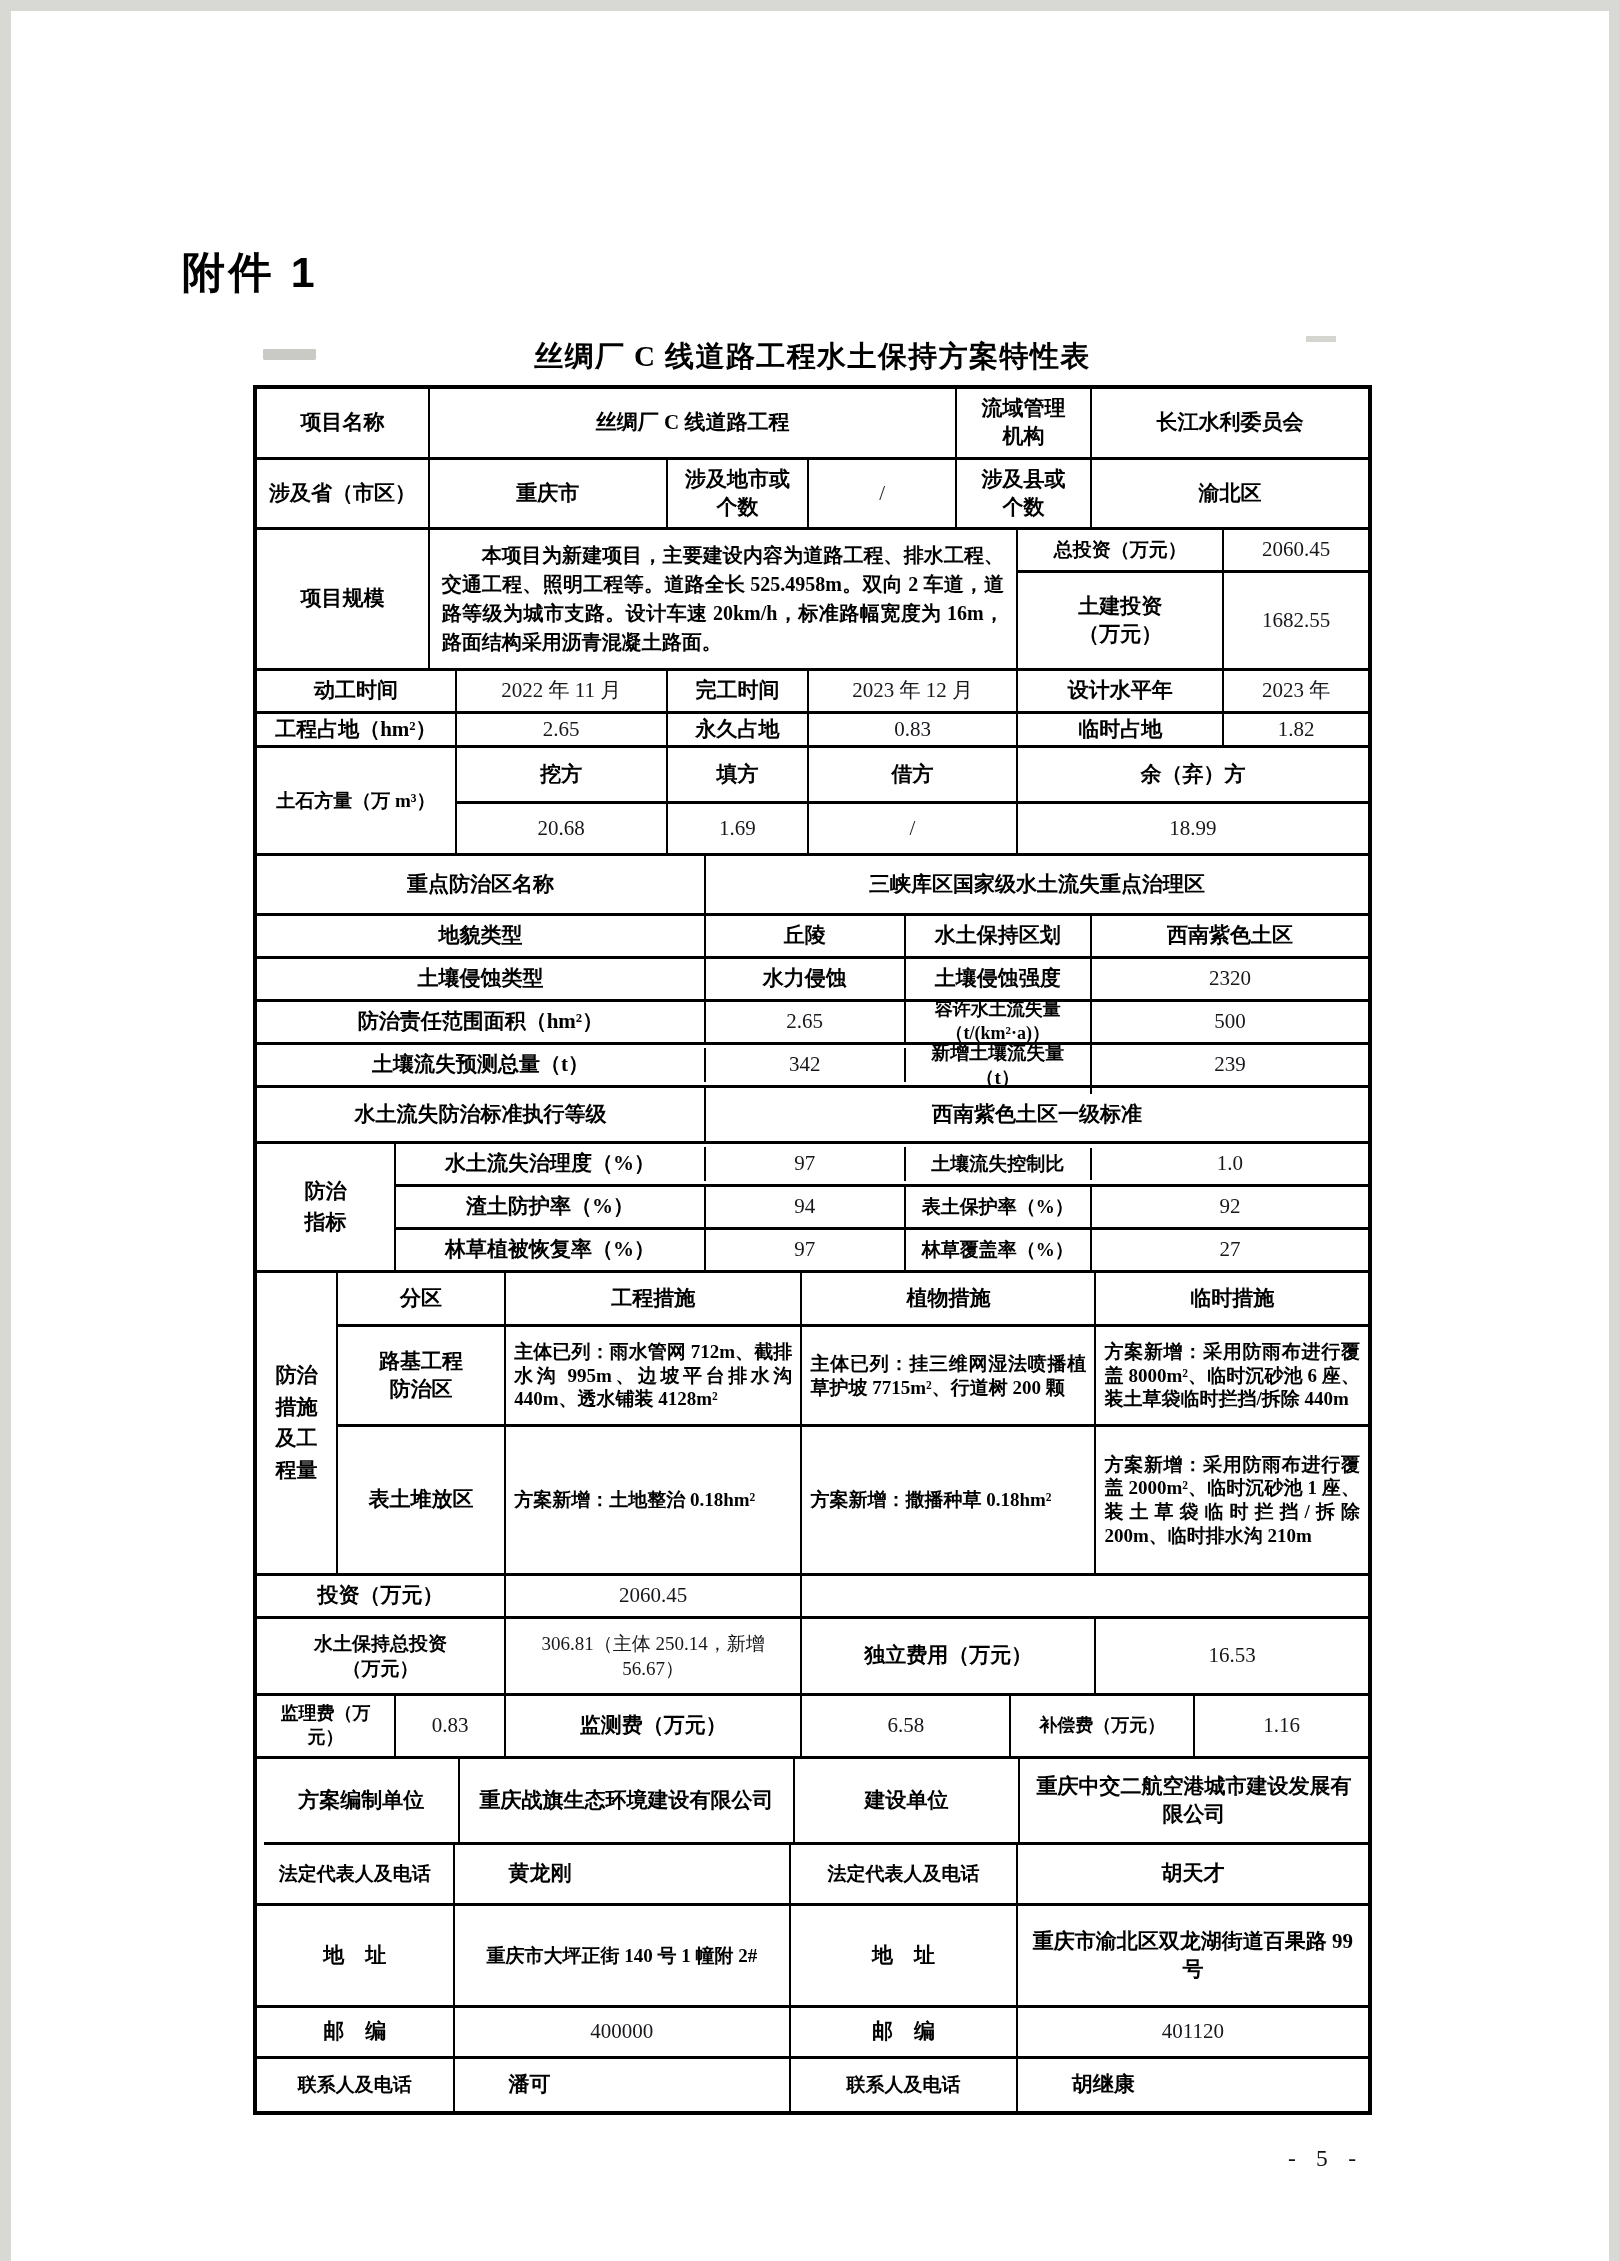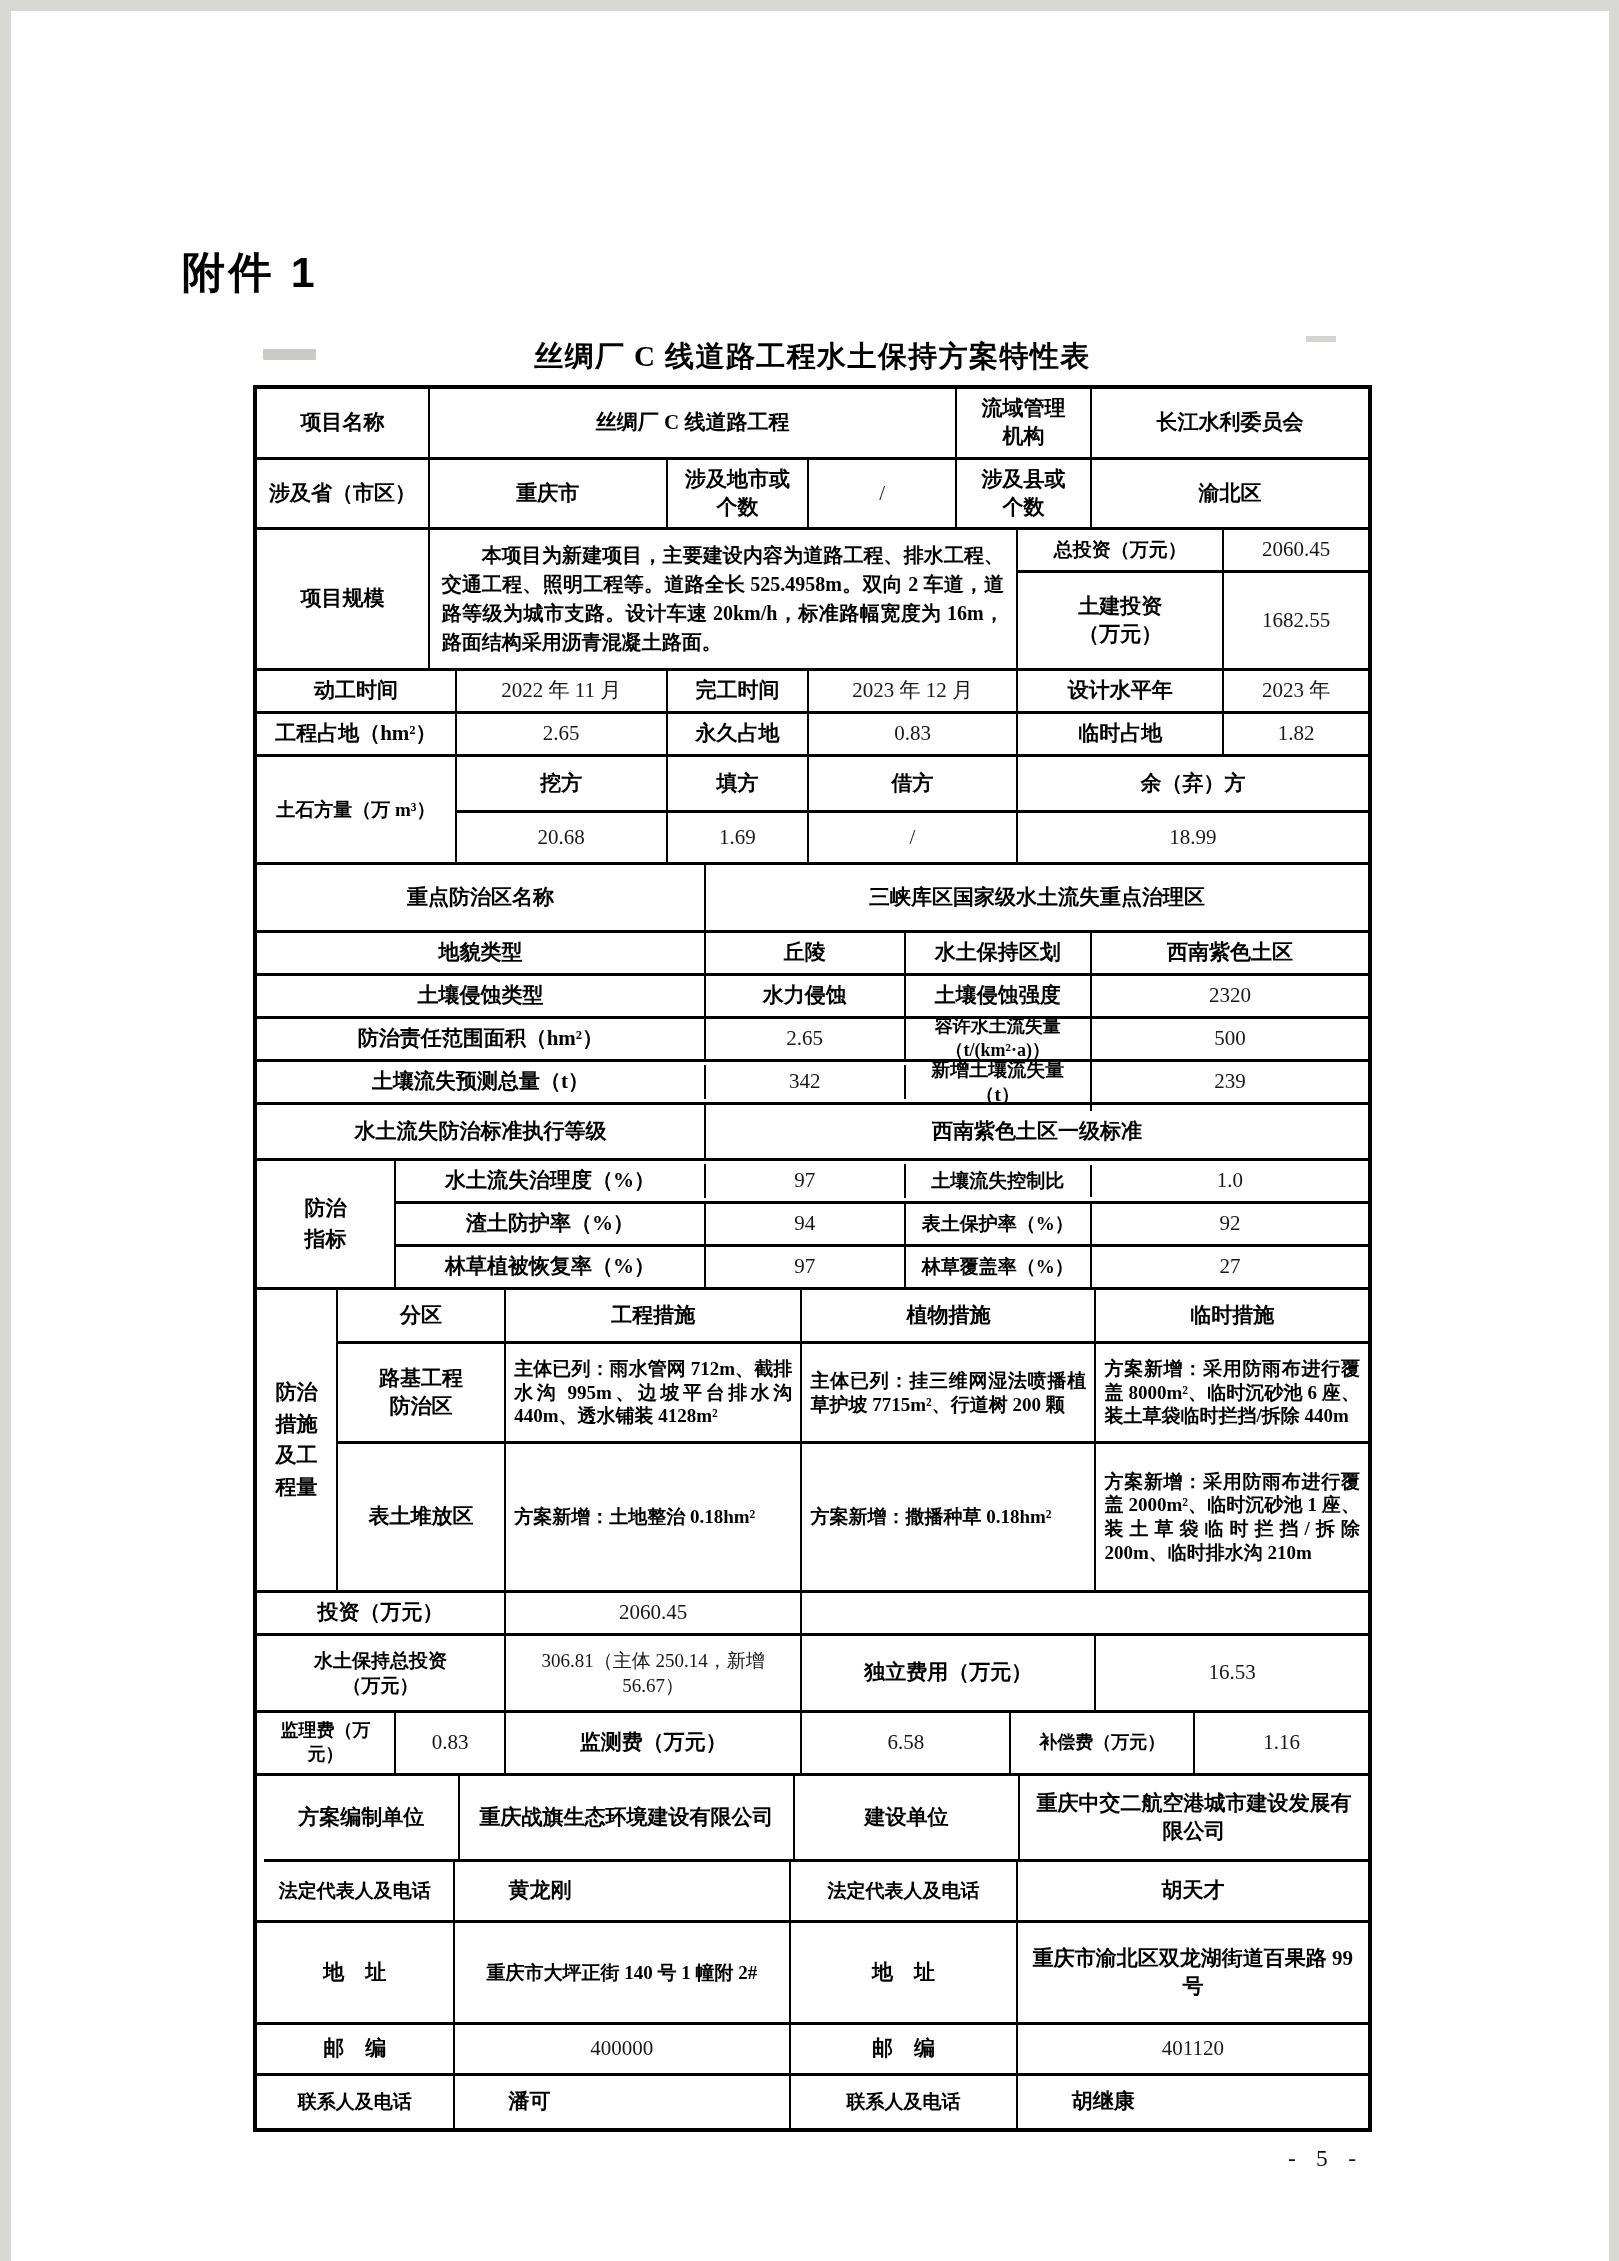--- a/index.html
+++ b/index.html
@@ -113,21 +113,21 @@
 
   <div class="row" style="height:43px;">
     <div class="c" style="width:17.98%">动工时间</div>
     <div class="c v" style="width:18.99%">2022 年 11 月</div>
     <div class="c" style="width:12.73%">完工时间</div>
     <div class="c v" style="width:18.79%">2023 年 12 月</div>
     <div class="c" style="width:18.59%">设计水平年</div>
     <div class="c v" style="flex:1 1 0">2023 年</div>
   </div>
 
-  <div class="row" style="height:43px;">
+  <div class="row" style="height:34px;">
     <div class="c" style="width:17.98%">工程占地（hm²）</div>
     <div class="c v" style="width:18.99%">2.65</div>
     <div class="c" style="width:12.73%">永久占地</div>
     <div class="c v" style="width:18.79%">0.83</div>
     <div class="c" style="width:18.59%">临时占地</div>
     <div class="c v" style="flex:1 1 0">1.82</div>
   </div>
 
   <div class="row" style="height:108px;">
     <div class="c fs42" style="width:17.98%">土石方量（万 m³）</div>
@@ -140,21 +140,21 @@
       </div>
       <div class="srow" style="flex:1 1 0">
         <div class="c v" style="width:23.15%">20.68</div>
         <div class="c v" style="width:15.52%">1.69</div>
         <div class="c v" style="width:22.91%">/</div>
         <div class="c v" style="flex:1 1 0">18.99</div>
       </div>
     </div>
   </div>
 
-  <div class="row" style="height:68px;">
+  <div class="row" style="height:60px;">
     <div class="c" style="width:40.40%">重点防治区名称</div>
     <div class="c" style="flex:1 1 0">三峡库区国家级水土流失重点治理区</div>
   </div>
 
   <div class="row" style="height:43px;">
     <div class="c" style="width:40.40%">地貌类型</div>
     <div class="c" style="width:17.98%">丘陵</div>
     <div class="c" style="width:16.77%">水土保持区划</div>
     <div class="c" style="flex:1 1 0">西南紫色土区</div>
   </div>

